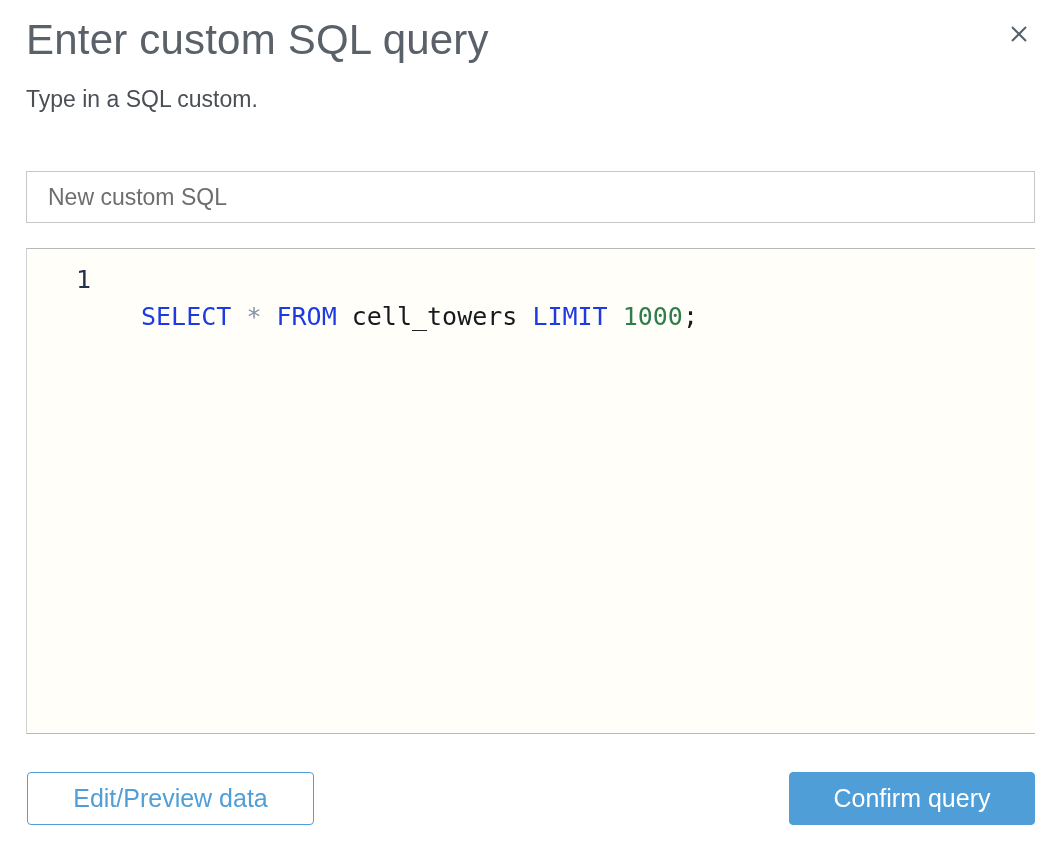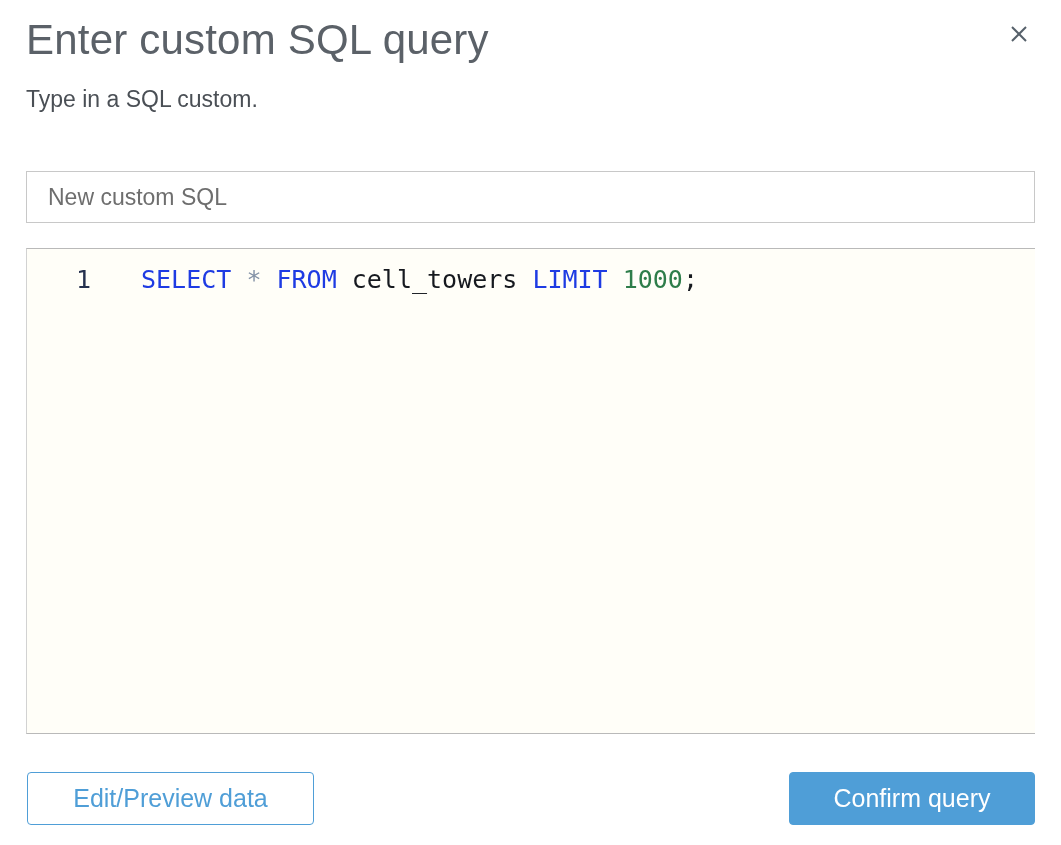--- a/index.html
+++ b/index.html
@@ -76,20 +76,21 @@
     width: 64px;
     text-align: right;
     color: #25304e;
     flex: none;
     user-select: none;
   }
   .code-content {
     padding-left: 50px;
     white-space: pre;
     color: #16191f;
+    margin-top: 37px;
   }
   .tok-keyword  { color: #1e3be3; }
   .tok-operator { color: #8492a6; }
   .tok-number   { color: #2e7d4a; }
   .tok-plain    { color: #16191f; }
 
   .footer-btn {
     position: absolute;
     top: 772px;
     height: 53px;

